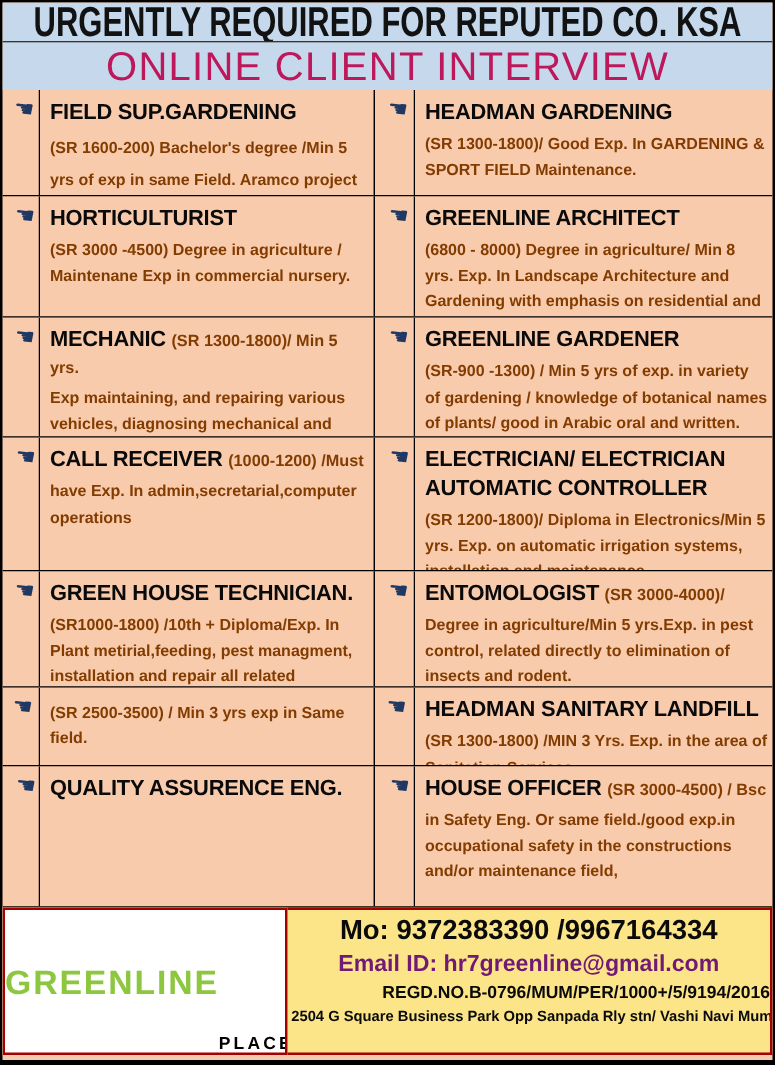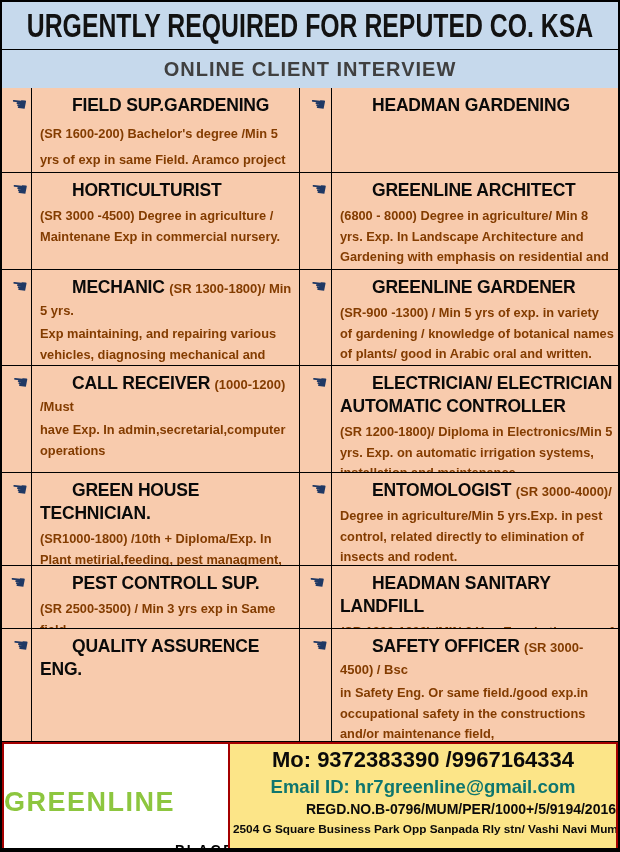--- a/index.html
+++ b/index.html
@@ -9,65 +9,65 @@
   .page {
     width:620px; height:852px;
     border:2px solid #000;
     border-bottom:4px solid #000;
     background:#f8cbad;
     overflow:hidden;
   }
 
   
   .hdr { background:#c6d9ec; text-align:center; overflow:hidden; }
-  .hdr1 { height:48px; border-bottom:1.5px solid #000; display:flex; align-items:center; justify-content:center; }
+  .hdr1 { height:32px; border-bottom:1.5px solid #000; display:flex; align-items:center; justify-content:center; }
   .hdr1 .t {
     display:inline-block; font-weight:bold; font-size:31px; color:#121212;
     transform:scaleX(0.80) scaleY(1.08); transform-origin:center; white-space:nowrap; letter-spacing:0px;
   }
   .hdr2 { height:38px; display:flex; align-items:center; justify-content:center; }
-  .hdr2 .t { font-weight:bold; font-size:20px; color:#404040; letter-spacing:1px; white-space:nowrap; }
+  .hdr2 .t { font-weight:normal; font-size:32px; color:#be185d; letter-spacing:1px; white-space:nowrap; }
 
   
   .jtable { width:616px; }
   .trow { display:grid; grid-template-columns:30px 268px 32px 286px; border-bottom:1.5px solid #000; overflow:hidden; }
   .trow:nth-child(1){height:85px}
   .trow:nth-child(2){height:97px}
   .trow:nth-child(3){height:96px}
   .trow:nth-child(4){height:107px}
   .trow:nth-child(5){height:93px}
   .trow:nth-child(6){height:63px}
   .trow:nth-child(7){height:112px; border-bottom:none;}
   .icell { border-right:1.5px solid #000; display:flex; justify-content:center; padding-top:7px; overflow:hidden; }
   .icell.ri { border-left:1.5px solid #000; margin-left:-1.5px; }
   .hand { font-family:"DejaVu Sans", sans-serif; color:#1f3864; font-size:18px; line-height:18px; transform:rotate(6deg); }
   .ccell { padding:6px 4px 0 8px; overflow:hidden; }
   .ccell.lc { border-right:1.5px solid #000; }
   .jtitle { line-height:1.32; }
-  .jtitle .t { font-weight:bold; font-size:17.5px; color:#0a0a0a; letter-spacing:-0.2px;margin-left:32px; }
+  .jtitle .t { font-weight:bold; font-size:17.5px; color:#0a0a0a; letter-spacing:-0.2px; }
   .jtitle .ti { font-weight:bold; font-size:13px; color:#833c00; }
   .jdesc { margin-top:4px; font-weight:bold; font-size:12.8px; color:#833c00; line-height:1.6; }
   .lh-tall .jdesc { line-height:2.0; }
 
   
   .footer { height:119px; border-top:1.5px solid #000; display:flex; background:#fce588; }
   .logo-box {
     width:228px; background:#ffffff;
     border:2.5px solid #a40000;
     display:flex; flex-direction:row; align-items:center;
     padding-top:0; overflow:hidden;
   }
   .logo-name { color:#8dc63f; font-weight:bold; font-size:27px; letter-spacing:1.5px; line-height:1.0; margin-top:2px; white-space:nowrap; }
   .logo-sub { color:#000000; font-weight:bold; font-size:14px; letter-spacing:2.5px; align-self:flex-end; padding-right:14px; margin-top:1px; white-space:nowrap; }
   .contact {
     flex:1; border:2.5px solid #a40000; border-left:none;
     display:flex; flex-direction:column; overflow:hidden;
   }
   .phone { font-weight:bold; font-size:22px; color:#0a0a0a; text-align:center; padding-top:3px; white-space:nowrap; }
-  .email { font-weight:bold; font-size:18.5px; color:#0f766e; text-align:center; margin-top:3px; white-space:nowrap; }
+  .email { font-weight:bold; font-size:18.5px; color:#701a75; text-align:center; margin-top:3px; white-space:nowrap; }
   .regd  { font-weight:bold; font-size:14px; color:#0a0a0a; text-align:right; margin-top:3px; white-space:nowrap; }
   .address { font-weight:bold; font-size:11.8px; color:#0a0a0a; text-align:left; padding-left:3px; margin-top:5px; white-space:nowrap; }
 </style>
 </head>
 <body>
 
 <div class="page">
 
   <div class="hdr hdr1">
     <span class="t">URGENTLY REQUIRED FOR REPUTED CO. KSA</span>
@@ -84,20 +84,21 @@
         </div>
       <div class="ccell lc lh-tall">
         <div class="jtitle"><span class="t">FIELD SUP.GARDENING</span> <span class="ti"></span></div>
         <div class="jdesc">(SR 1600-200)  Bachelor's degree /Min 5 yrs of exp in same Field. Aramco project Exp. Medatory.</div>
       </div>
       <div class="icell ri">
           <span class="hand">☚</span>
         </div>
       <div class="ccell rc">
         <div class="jtitle"><span class="t">HEADMAN GARDENING</span> <span class="ti"></span></div>
+        <div class="jdesc">(SR 1300-1800)/ Good Exp. In GARDENING  &amp; SPORT FIELD Maintenance.</div>
       </div>
     </div>
 
     <div class="trow">
       <div class="icell li">
           <span class="hand">☚</span>
         </div>
       <div class="ccell lc">
         <div class="jtitle"><span class="t">HORTICULTURIST</span> <span class="ti"></span></div>
         <div class="jdesc">(SR 3000 -4500)  Degree in agriculture / Maintenane Exp in commercial nursery.</div>
@@ -160,21 +161,20 @@
         <div class="jtitle"><span class="t">ENTOMOLOGIST</span> <span class="ti">(SR 3000-4000)/</span></div>
         <div class="jdesc">Degree in agriculture/Min 5 yrs.Exp. in pest control, related directly to elimination of insects and rodent.</div>
       </div>
     </div>
 
     <div class="trow">
       <div class="icell li">
           <span class="hand">☚</span>
         </div>
       <div class="ccell lc">
-        <div class="jtitle"><span class="t">PEST CONTROLL SUP.</span> <span class="ti"></span></div>
         <div class="jdesc">(SR 2500-3500) / Min 3 yrs exp in Same field.</div>
       </div>
       <div class="icell ri">
           <span class="hand">☚</span>
         </div>
       <div class="ccell rc">
         <div class="jtitle"><span class="t">HEADMAN SANITARY LANDFILL</span> <span class="ti"></span></div>
         <div class="jdesc">(SR 1300-1800)  /MIN 3 Yrs. Exp. in the area of Sanitation Services.</div>
       </div>
     </div>
@@ -183,21 +183,21 @@
       <div class="icell li">
           <span class="hand">☚</span>
         </div>
       <div class="ccell lc lh-tall">
         <div class="jtitle"><span class="t">QUALITY ASSURENCE ENG.</span> <span class="ti"></span></div>
       </div>
       <div class="icell ri">
           <span class="hand">☚</span>
         </div>
       <div class="ccell rc">
-        <div class="jtitle"><span class="t">SAFETY OFFICER</span> <span class="ti">(SR 3000-4500) / Bsc</span></div>
+        <div class="jtitle"><span class="t">HOUSE OFFICER</span> <span class="ti">(SR 3000-4500) / Bsc</span></div>
         <div class="jdesc">in Safety Eng. Or  same field./good exp.in occupational safety in the constructions and/or maintenance field,</div>
       </div>
     </div>
 
   </div>
 
   <div class="footer">
     <div class="logo-box">
       <svg width="54" height="54" viewBox="0 0 60 60">
         <defs>

